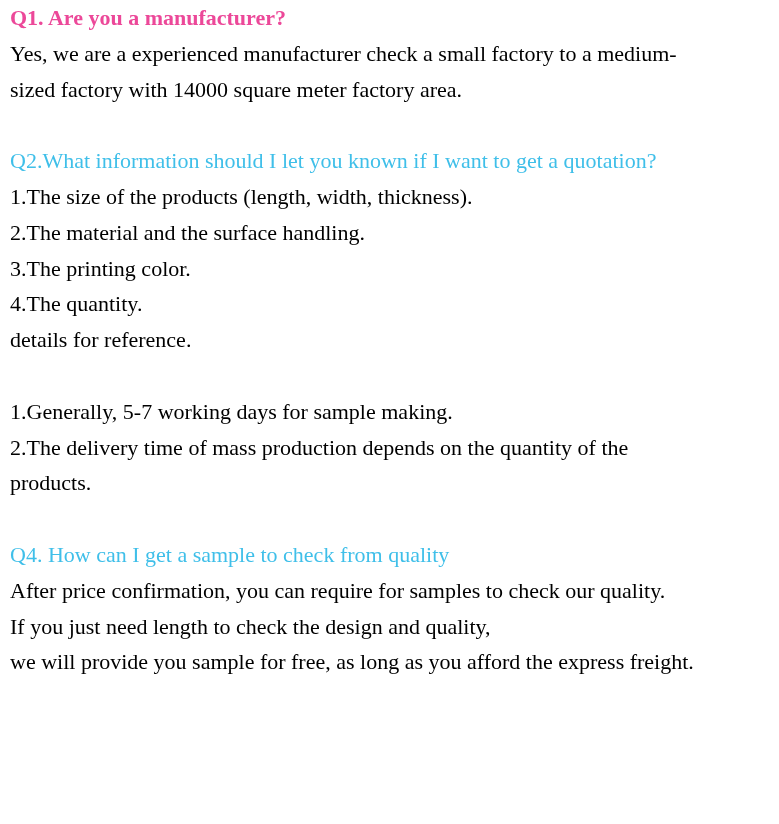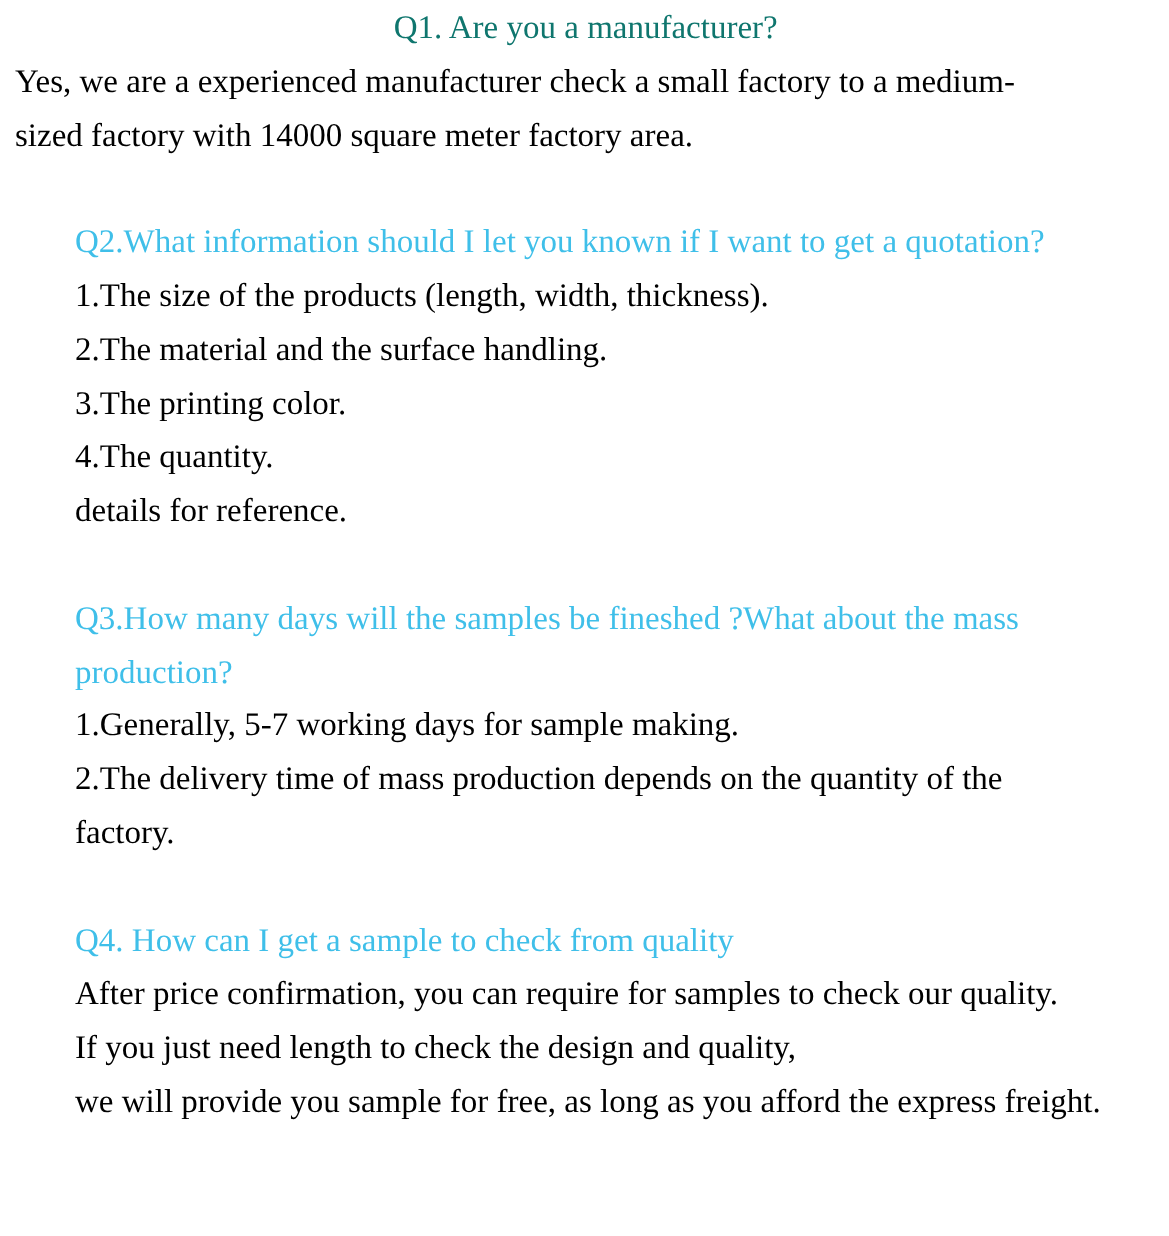--- a/index.html
+++ b/index.html
@@ -16,30 +16,28 @@
     box-sizing: border-box;
     width: 779px;
     padding: 0 8px 0 10px;
     font-family: "Liberation Serif", serif;
     font-size: 22px;
     line-height: 35.8px;
     color: #000000;
   }
   .section + .section {
     margin-top: 35.8px; 
-    margin-left: 40px;
   }
   .q-heading {
     color: #3fbfe9;
     font-weight: normal;
   }
   .q-heading.bold {
-    color: #0f766e;
-    font-weight: normal;
-    text-align: center;
+    color: #ec4899;
+    font-weight: bold;
   }
   .answer-line, .q-heading-line {
     white-space: nowrap;
   }
 </style>
 </head>
 <body>
 
 <div class="doc">
 
@@ -60,28 +58,24 @@
     <div class="answer">
       <div class="answer-line">1.The size of the products (length, width, thickness).</div>
       <div class="answer-line">2.The material and the surface handling.</div>
       <div class="answer-line">3.The printing color.</div>
       <div class="answer-line">4.The quantity.</div>
       <div class="answer-line">details for reference.</div>
     </div>
   </div>
 
   <div class="section">
-    <div class="q-heading">
-      <div class="q-heading-line">Q3.How many days will the samples be fineshed ?What about the mass</div>
-      <div class="q-heading-line">production?</div>
-    </div>
     <div class="answer">
       <div class="answer-line">1.Generally, 5-7 working days for sample making.</div>
       <div class="answer-line">2.The delivery time of mass production depends on the quantity of the</div>
-      <div class="answer-line">factory.</div>
+      <div class="answer-line">products.</div>
     </div>
   </div>
 
   <div class="section">
     <div class="q-heading">
       <div class="q-heading-line">Q4. How can I get a sample to check from quality</div>
     </div>
     <div class="answer">
       <div class="answer-line">After price confirmation, you can require for samples to check our quality.</div>
       <div class="answer-line">If you just need length to check the design and quality,</div>

